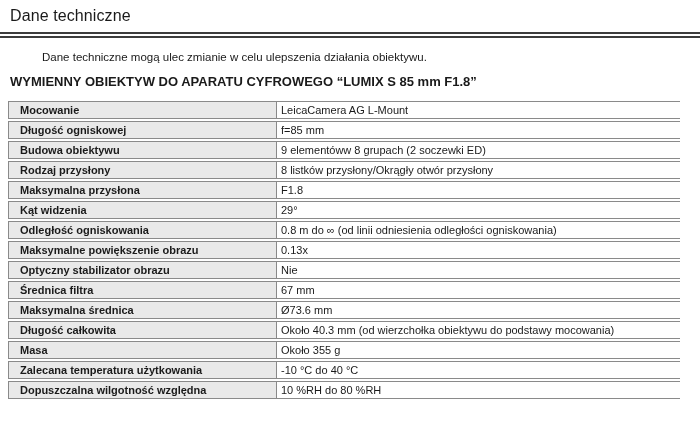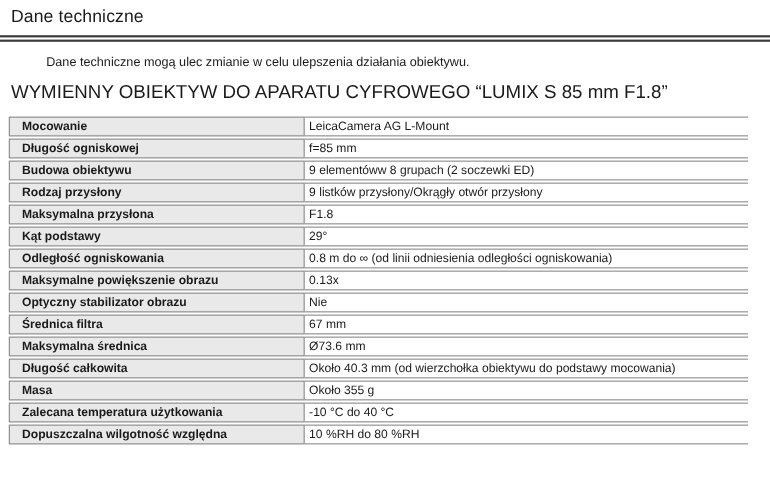--- a/index.html
+++ b/index.html
@@ -28,22 +28,22 @@
     height: 2px;
     border-top: 2px solid #3c3c3c;
     border-bottom: 2px solid #3c3c3c;
   }
   .note-text {
     font-size: 11.5px;
     margin: 13px 0 0 10px;
     padding-left: 32px;
   }
   .product-heading {
-    font-size: 17px;
-    font-weight: normal;
+    font-size: 13px;
+    font-weight: bold;
     margin: 11px 0 0 10px;
   }
   table.spec-table {
     margin: 10px 0 0 8px;
     border-collapse: separate;
     border-spacing: 0 2px;
     width: 672px;
     table-layout: fixed;
   }
   table.spec-table td {
@@ -93,28 +93,28 @@
         <tr>
           <td class="label">Długość ogniskowej</td>
           <td class="value">f=85 mm</td>
         </tr>
         <tr>
           <td class="label">Budowa obiektywu</td>
           <td class="value">9 elementóww 8 grupach (2 soczewki ED)</td>
         </tr>
         <tr>
           <td class="label">Rodzaj przysłony</td>
-          <td class="value">9 listków przysłony/Okrągły otwór przysłony</td>
+          <td class="value">8 listków przysłony/Okrągły otwór przysłony</td>
         </tr>
         <tr>
           <td class="label">Maksymalna przysłona</td>
           <td class="value">F1.8</td>
         </tr>
         <tr>
-          <td class="label">Kąt podstawy</td>
+          <td class="label">Kąt widzenia</td>
           <td class="value">29°</td>
         </tr>
         <tr>
           <td class="label">Odległość ogniskowania</td>
           <td class="value">0.8 m do ∞ (od linii odniesienia odległości ogniskowania)</td>
         </tr>
         <tr>
           <td class="label">Maksymalne powiększenie obrazu</td>
           <td class="value">0.13x</td>
         </tr>

